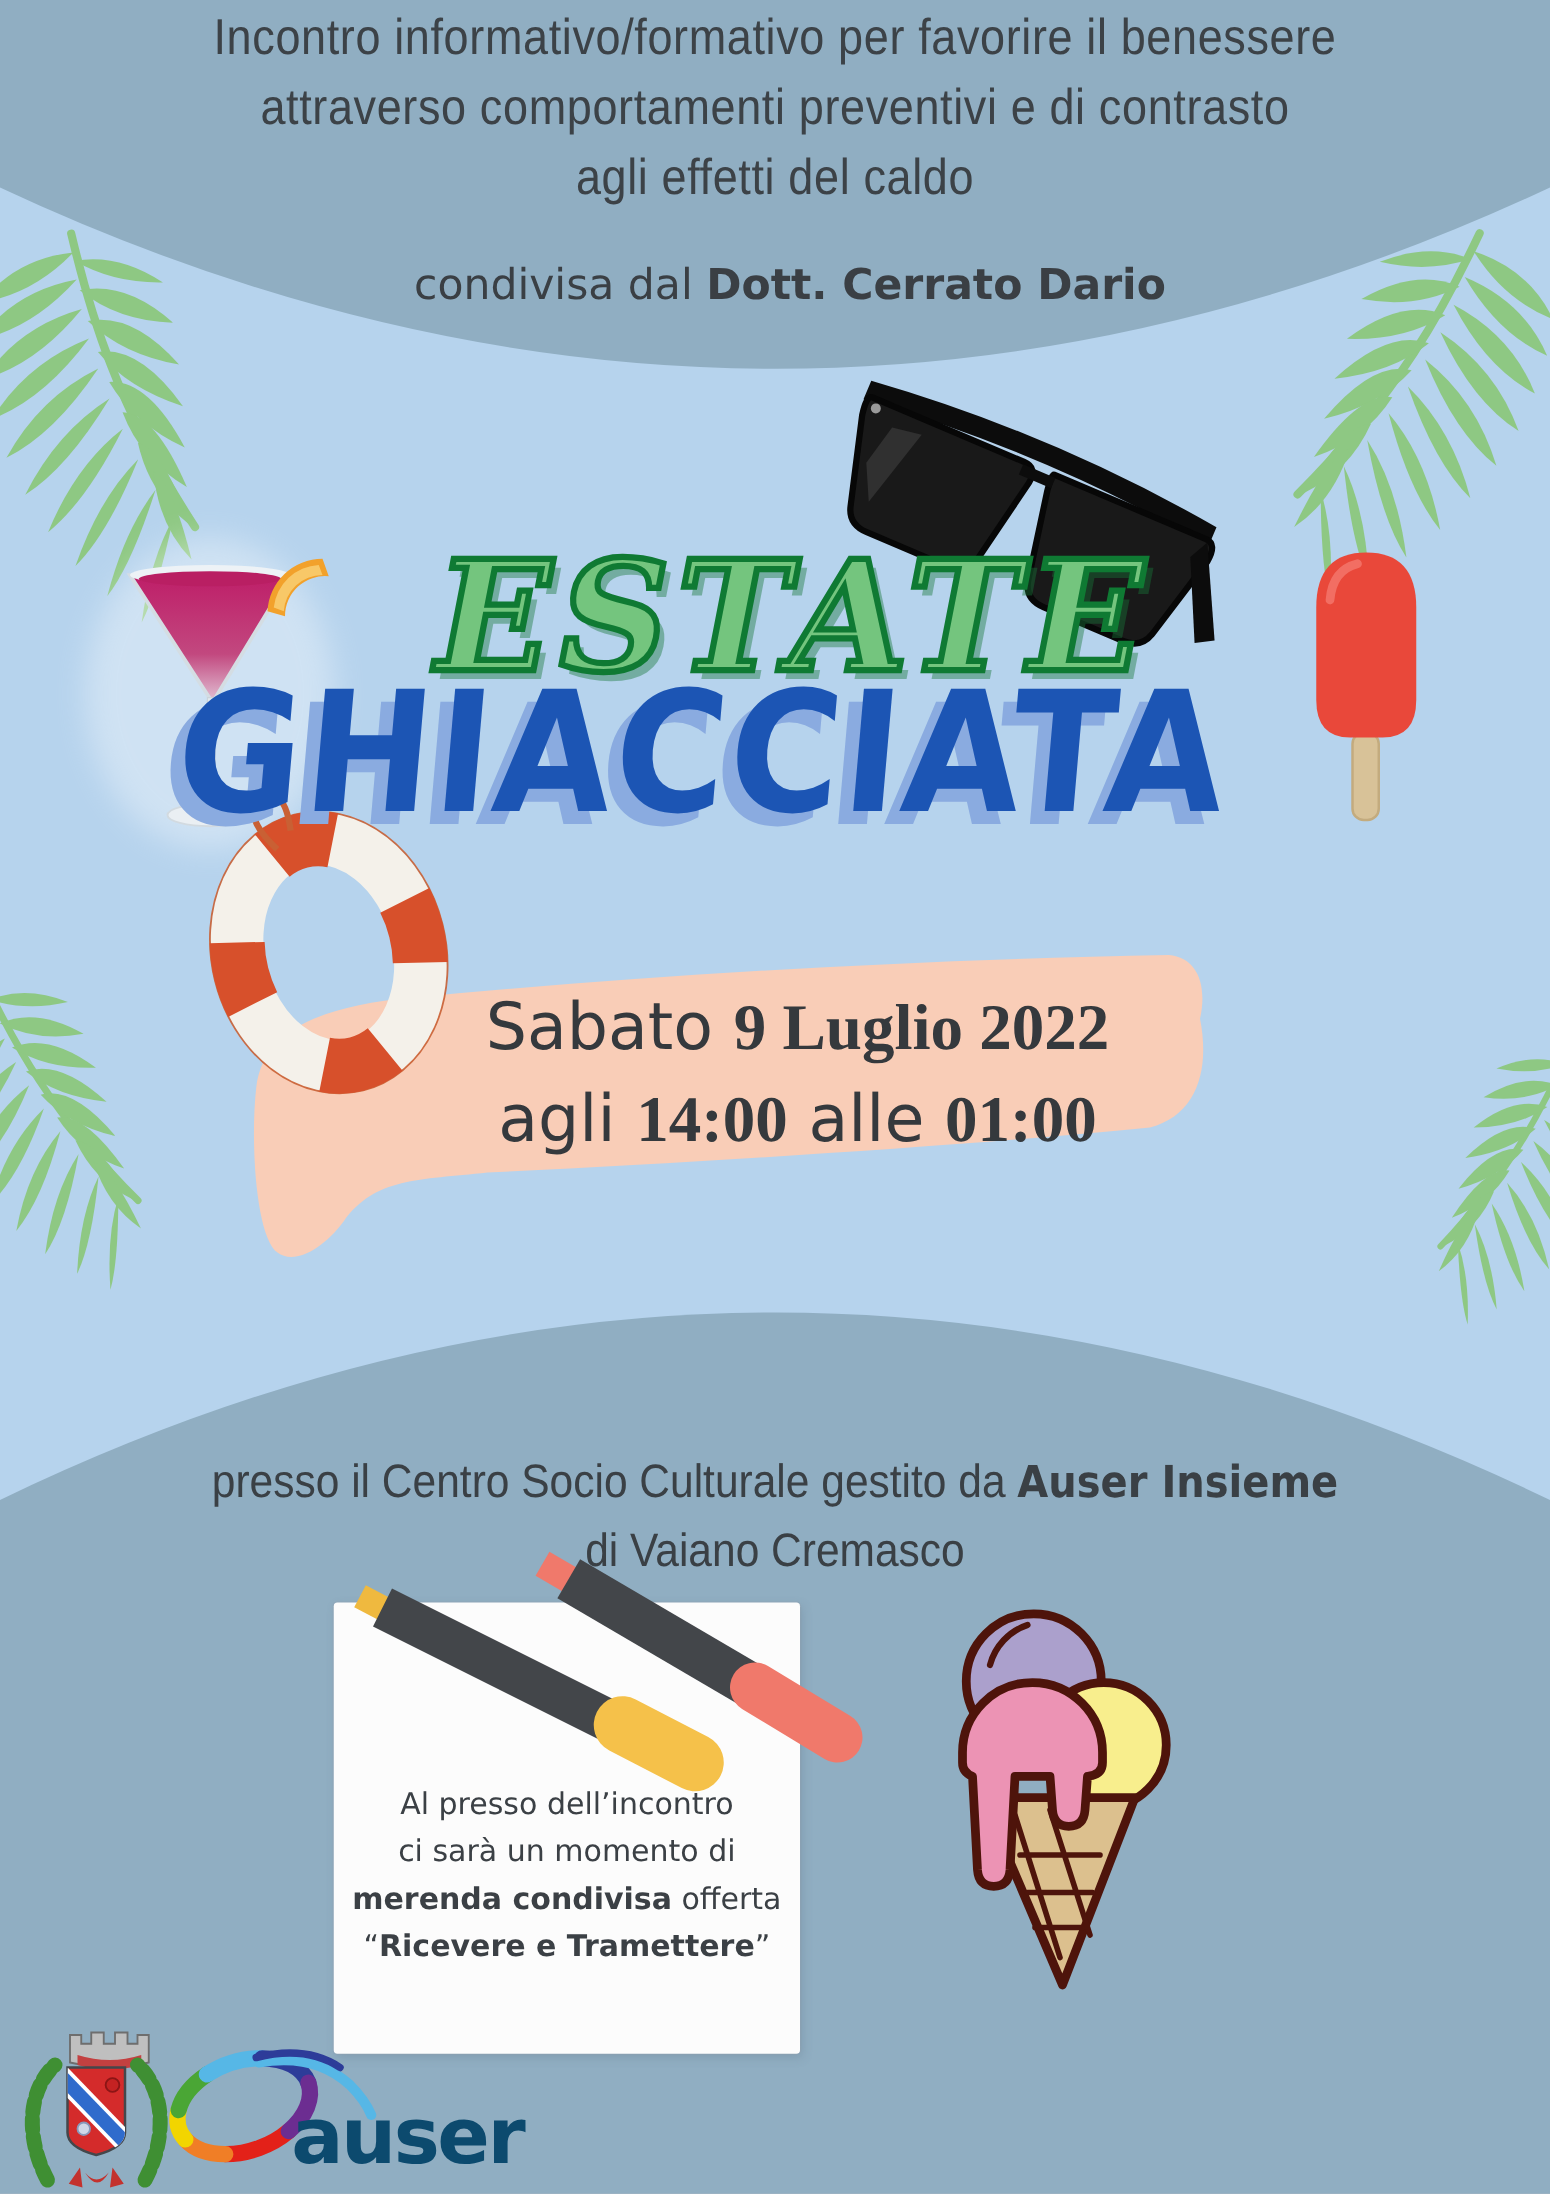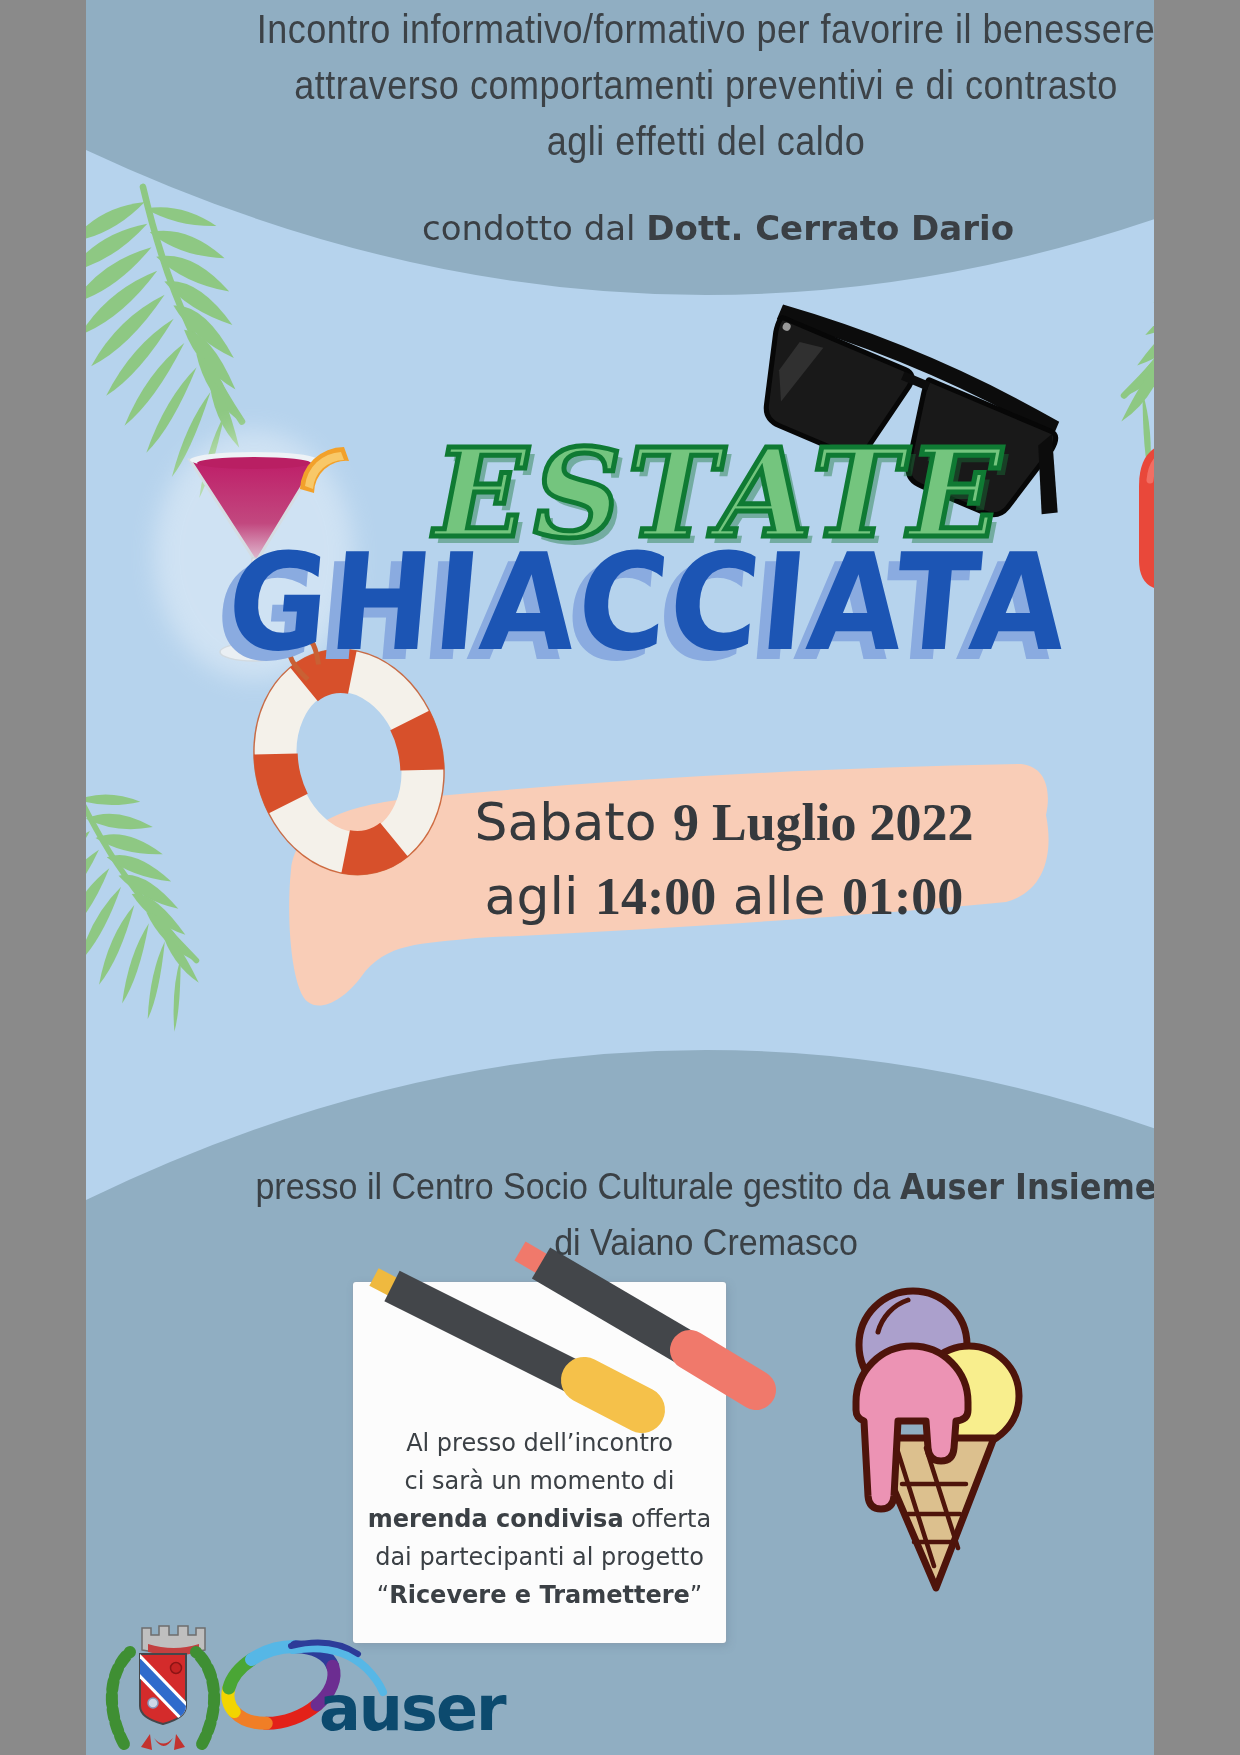--- a/index.html
+++ b/index.html
@@ -1,17 +1,17 @@
 <!DOCTYPE html>
 <html><head>
 <meta charset="utf-8">
 <style>
   html,body{margin:0;padding:0;background:#8a8a8a;}
   #poster{
-    position:relative;width:1068px;height:1755px;overflow:hidden;
+    position:relative;width:1240px;height:1755px;overflow:hidden;
     background:#B6D3ED;font-family:"Liberation Sans",sans-serif;
     margin:0 auto;
   }
   #poster *{box-sizing:border-box;}
   .layer{position:absolute;left:0;top:0;width:1240px;height:1755px;}
   svg.layer{display:block;}
   .txt{position:absolute;color:#3C4247;}
 
   
   .hdr{
@@ -231,21 +231,21 @@
     </g>
   </svg>
 
   <div class="txt hdr z4">
     <div>Incontro informativo/formativo per favorire il benessere</div>
     <div>attraverso comportamenti preventivi e di contrasto</div>
     <div>agli effetti del caldo</div>
   </div>
 
   <div class="txt conducted z4">
-    <span>condotto dal </span><b>Dott. Cerrato Dario</b>
+    <span>condivisa dal </span><b>Dott. Cerrato Dario</b>
   </div>
 
   <div class="txt estate z3">ESTATE</div>
   <div class="txt ghiacciata z3">GHIACCIATA</div>
 
   <div class="txt date-l1 z4">
     <span>Sabato </span><b>9 Luglio 2022</b>
   </div>
   <div class="txt date-l2 z4">
     <span>agli </span><b>14:00</b><span> alle </span><b>01:00</b>
@@ -255,19 +255,18 @@
     <div>
       <span>presso il Centro Socio Culturale gestito da </span><b>Auser Insieme</b>
     </div>
     <div>di Vaiano Cremasco</div>
   </div>
 
   <div class="txt note">
     <div>Al presso dell’incontro</div>
     <div>ci sarà un momento di</div>
     <div><b>merenda condivisa</b><span> offerta</span></div>
-    <div>dai partecipanti al progetto</div>
     <div><span>“</span><b>Ricevere e Tramettere</b><span>”</span></div>
   </div>
 
   <div class="txt auser-word">auser</div>
 
 </div>
 
 </body></html>

